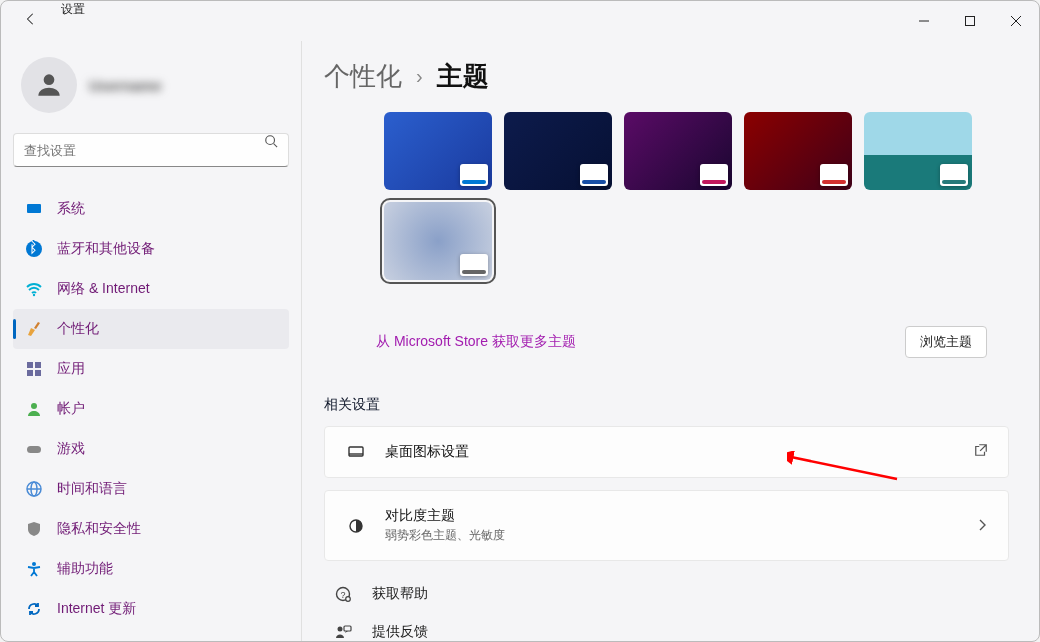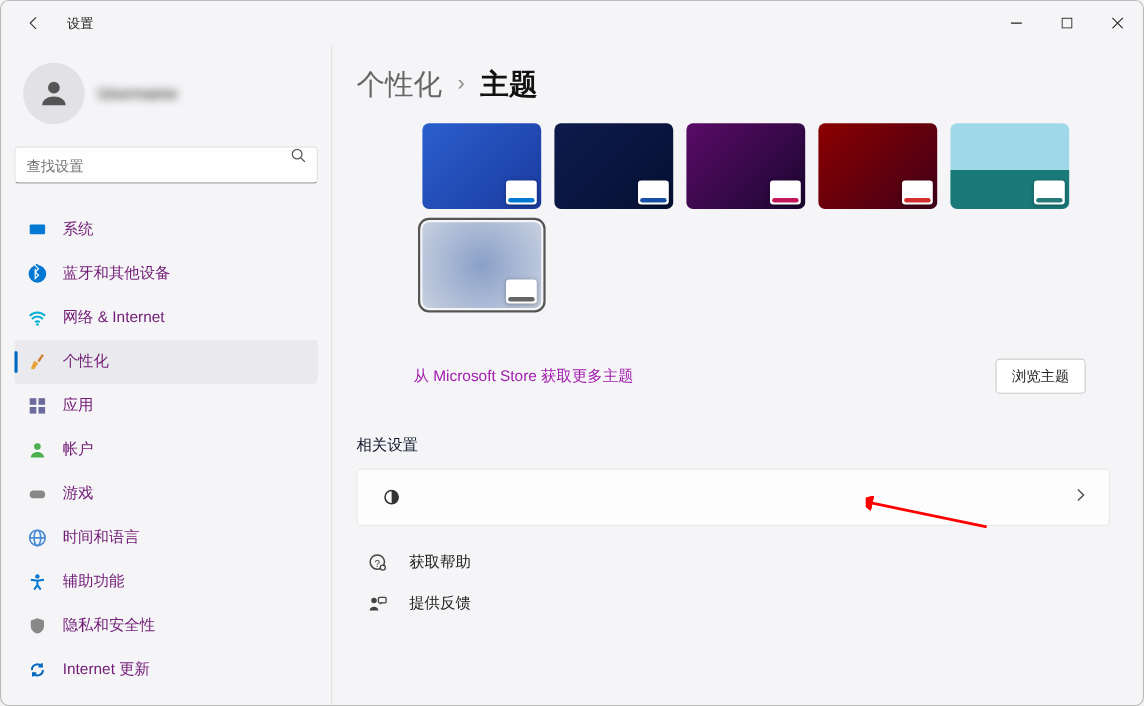--- a/index.html
+++ b/index.html
@@ -1,20 +1,20 @@
 <!DOCTYPE html>
 <html><head>
 <meta charset="utf-8">
 <style>
 * { margin:0; padding:0; box-sizing:border-box; font-family:"Segoe UI","Microsoft YaHei",sans-serif; }
 body { background:#f3f3f3; width:1040px; height:642px; overflow:hidden; position:relative; }
 .window { width:1040px; height:642px; background:#f5f5f7; border:1px solid #bbb; border-radius:8px; position:relative; overflow:hidden; }
 
 
-.titlebar { height:40px; display:flex; align-items:center; padding-left:12px; }
+.titlebar { height:40px; display:flex; align-items:flex-start; padding-left:12px; }
 .back-btn { width:36px; height:36px; display:flex; align-items:center; justify-content:center; border-radius:4px; }
 .ttitle { margin-left:12px; font-size:12px; color:#222; }
 .win-controls { margin-left:auto; display:flex; }
 .win-btn { width:46px; height:40px; display:flex; align-items:center; justify-content:center; }
 
 
 .body { display:flex; height:calc(100% - 40px); }
 .sidebar { width:300px; padding:8px 12px 0 12px; display:flex; flex-direction:column; }
 .profile { display:flex; align-items:center; gap:12px; padding:8px; }
 .avatar { width:56px; height:56px; border-radius:50%; background:#e2e2e6; display:flex; align-items:center; justify-content:center; color:#444; }
@@ -187,33 +187,33 @@
                 <circle cx="9" cy="9" r="7" fill="none" stroke="#4a8bd6" stroke-width="1.5"></circle>
                 <ellipse cx="9" cy="9" rx="3" ry="7" fill="none" stroke="#4a8bd6" stroke-width="1.5"></ellipse>
                 <line x1="2" y1="9" x2="16" y2="9" stroke="#4a8bd6" stroke-width="1.5"></line>
               </svg>
             </span>
             <span>时间和语言</span>
           </div>
           <div class="nav-item">
             <span class="nav-icon">
               <svg width="18" height="18" viewBox="0 0 18 18">
+                <path d="M9 2l6 2v5c0 4-3 6-6 7-3-1-6-3-6-7V4z" fill="#888"></path>
+              </svg>
+            </span>
+            <span>隐私和安全性</span>
+          </div>
+          <div class="nav-item">
+            <span class="nav-icon">
+              <svg width="18" height="18" viewBox="0 0 18 18">
                 <circle cx="9" cy="4" r="2" fill="#0078d4"></circle>
                 <path d="M3 7l6 1 6-1M9 8v4m0 0l-3 4m3-4l3 4" stroke="#0078d4" stroke-width="1.8" fill="none"></path>
               </svg>
             </span>
             <span>辅助功能</span>
-          </div>
-          <div class="nav-item">
-            <span class="nav-icon">
-              <svg width="18" height="18" viewBox="0 0 18 18">
-                <path d="M9 2l6 2v5c0 4-3 6-6 7-3-1-6-3-6-7V4z" fill="#888"></path>
-              </svg>
-            </span>
-            <span>隐私和安全性</span>
           </div>
           <div class="nav-item">
             <span class="nav-icon">
               <svg width="18" height="18" viewBox="0 0 18 18">
                 <path d="M4 9a5 5 0 019-3M14 9a5 5 0 01-9 3" fill="none" stroke="#0067c0" stroke-width="1.8"></path>
                 <path d="M13 3v3h-3M5 15v-3h3" fill="none" stroke="#0067c0" stroke-width="1.8"></path>
               </svg>
             </span>
             <span>Internet 更新</span>
           </div>
@@ -264,24 +264,44 @@
         <span class="store-label">从 Microsoft Store 获取更多主题</span>
         <button class="browse-btn">浏览主题</button>
       </div>
 
       <div class="section-label">相关设置</div>
 
       <div id="related">
           <div class="card">
             <span class="card-icon">
               <svg width="18" height="18" viewBox="0 0 18 18">
+                <rect x="2" y="4" width="14" height="9" rx="1" fill="none" stroke="#333" stroke-width="1.4"></rect>
+                <line x1="2" y1="11" x2="16" y2="11" stroke="#333" stroke-width="1.4"></line>
+              </svg>
+            </span>
+    <span class="card-text">
+      <span class="card-title">桌面图标设置</span>
+
+    </span>
+    <span class="card-chevron"><svg width="14" height="14" viewBox="0 0 16 16">
+                <path d="M6 2h8v8M14 2L7 9" stroke="#555" fill="none" stroke-width="1.4"></path>
+                <path d="M12 10v4H2V4h4" stroke="#555" fill="none" stroke-width="1.4"></path>
+              </svg></span>
+          </div>
+          <div class="card">
+            <span class="card-icon">
+              <svg width="18" height="18" viewBox="0 0 18 18">
                 <circle cx="9" cy="9" r="6" fill="none" stroke="#333" stroke-width="1.4"></circle>
                 <path d="M9 3a6 6 0 010 12z" fill="#333"></path>
               </svg>
             </span>
+    <span class="card-text">
+      <span class="card-title">对比度主题</span>
+      <span class="card-sub">弱势彩色主题、光敏度</span>
+    </span>
     <span class="card-chevron"><svg width="12" height="12" viewBox="0 0 12 12">
                 <path d="M4 1l5 5-5 5" stroke="#555" fill="none" stroke-width="1.4"></path>
               </svg></span>
           </div>
         </div>
 
       <svg class="arrow-annotation" width="120" height="40">
         <defs>
             <marker id="ah" markerWidth="8" markerHeight="8" refX="1" refY="3" orient="auto">
               <path d="M0 0 6 3 0 6Z" fill="#f00"></path>

